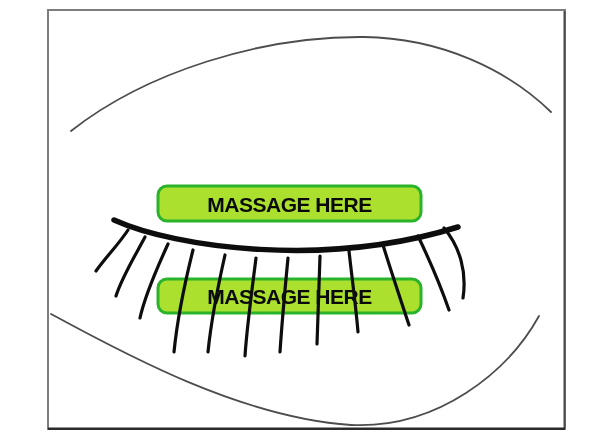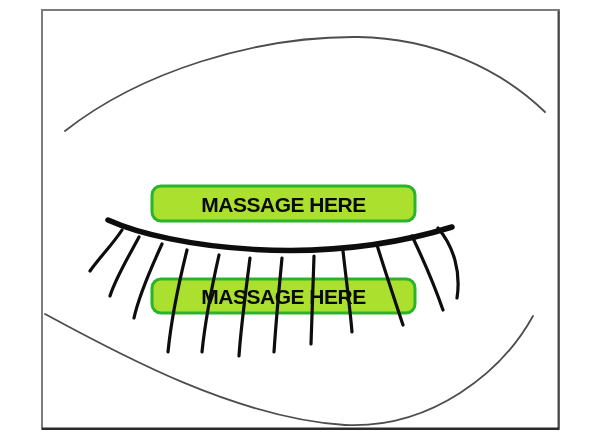--- a/index.html
+++ b/index.html
@@ -9,20 +9,21 @@
     height: 440px;
     background: #ffffff;
     font-family: "Liberation Sans", sans-serif;
     overflow: hidden;
   }
   .stage {
     position: relative;
     width: 528px;
     height: 440px;
     background: var(--background, #ffffff);
+    padding-left: 6px;
   }
   svg { display: block; }
 
   .frame {
     fill: #ffffff;
     stroke: var(--frame-border, #7d7d7d);
     stroke-width: 2;
   }
   .frame-edge-bottom {
     stroke: var(--frame-border-dark, #2b2b2b);

